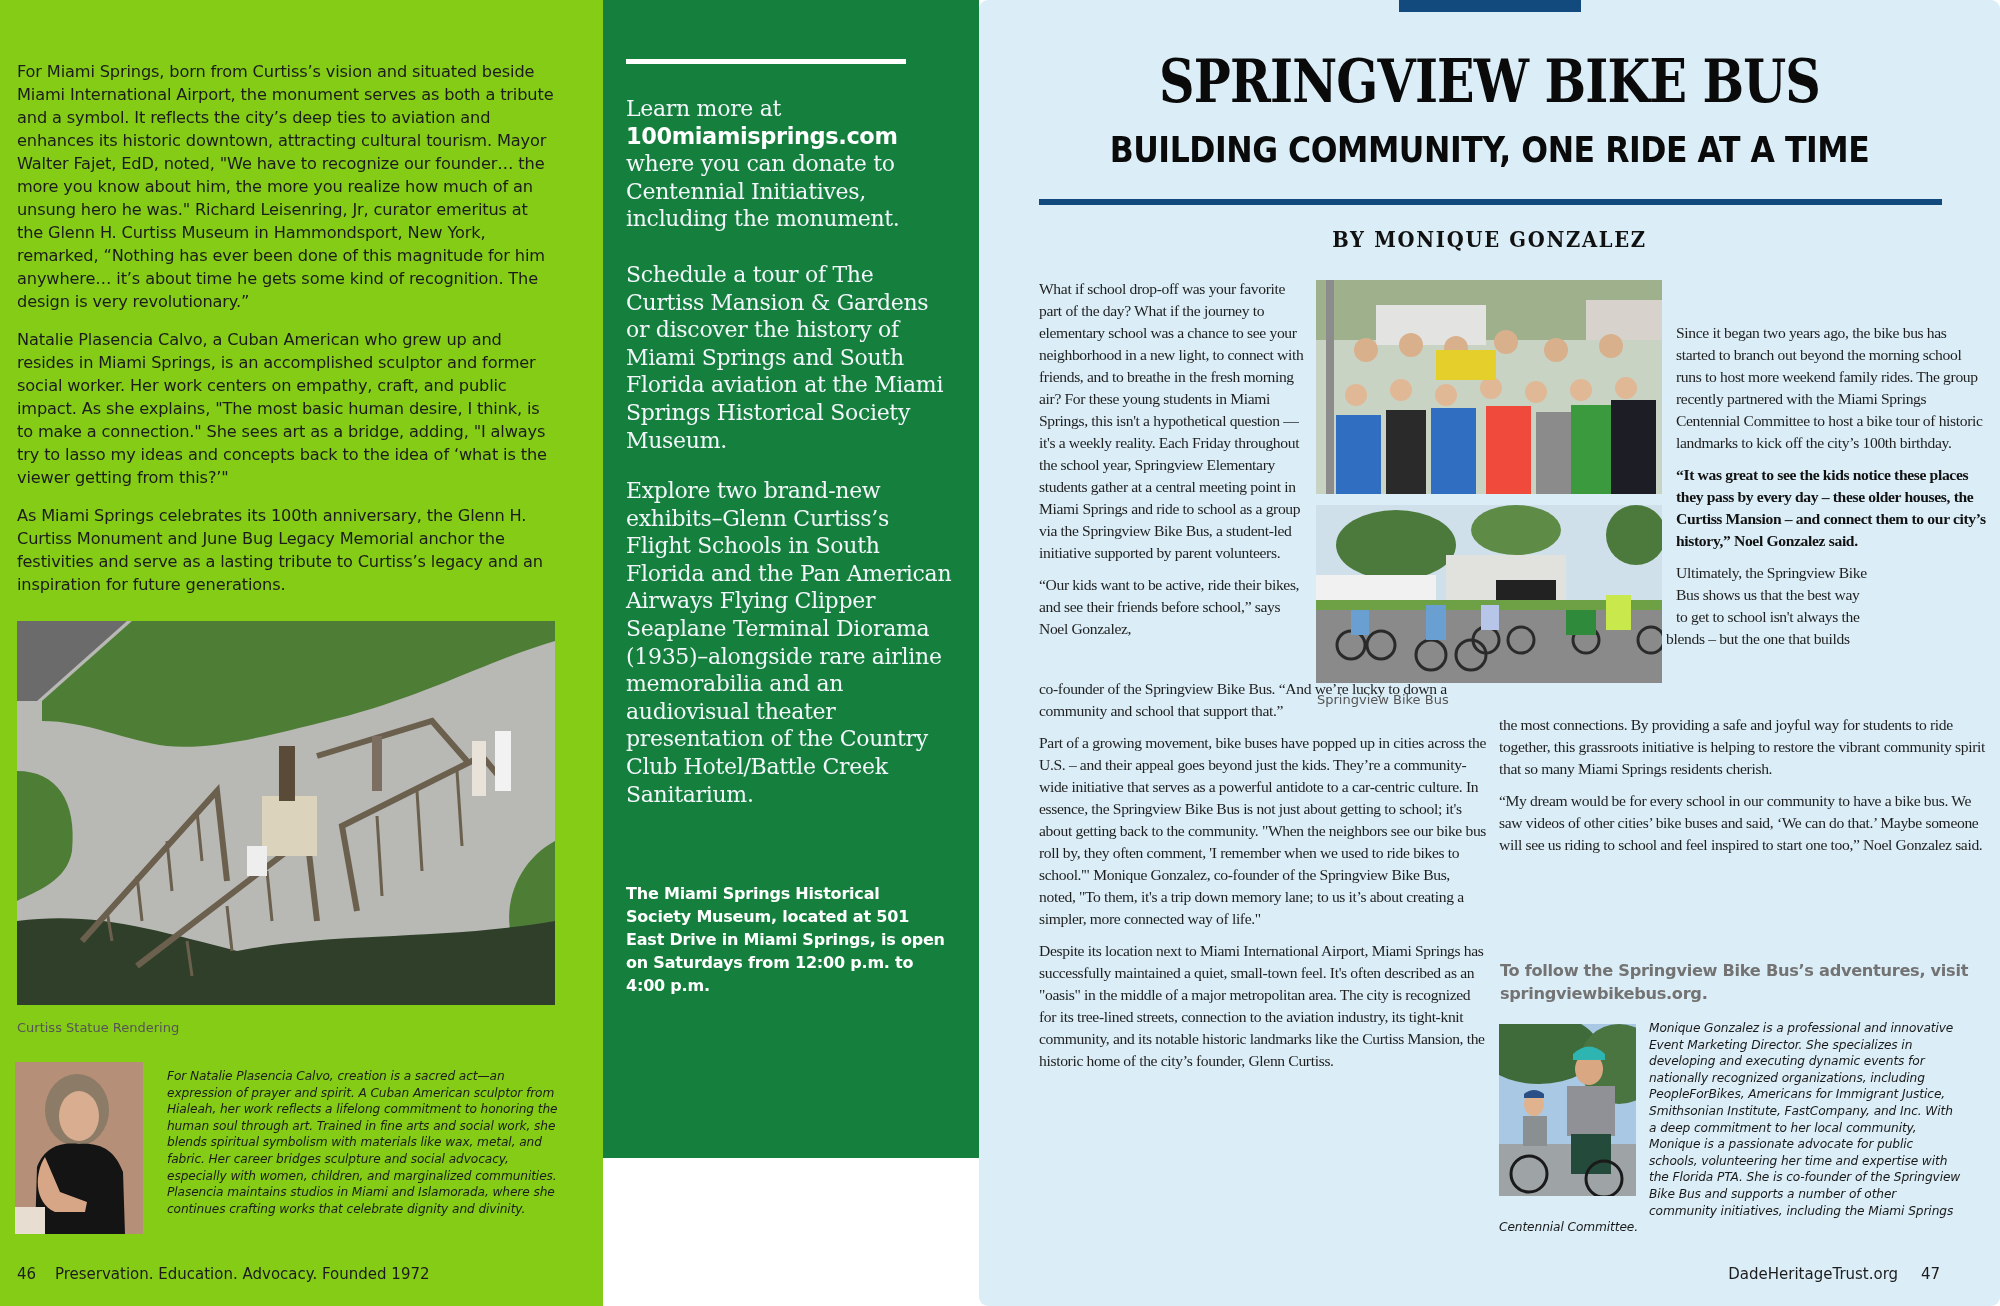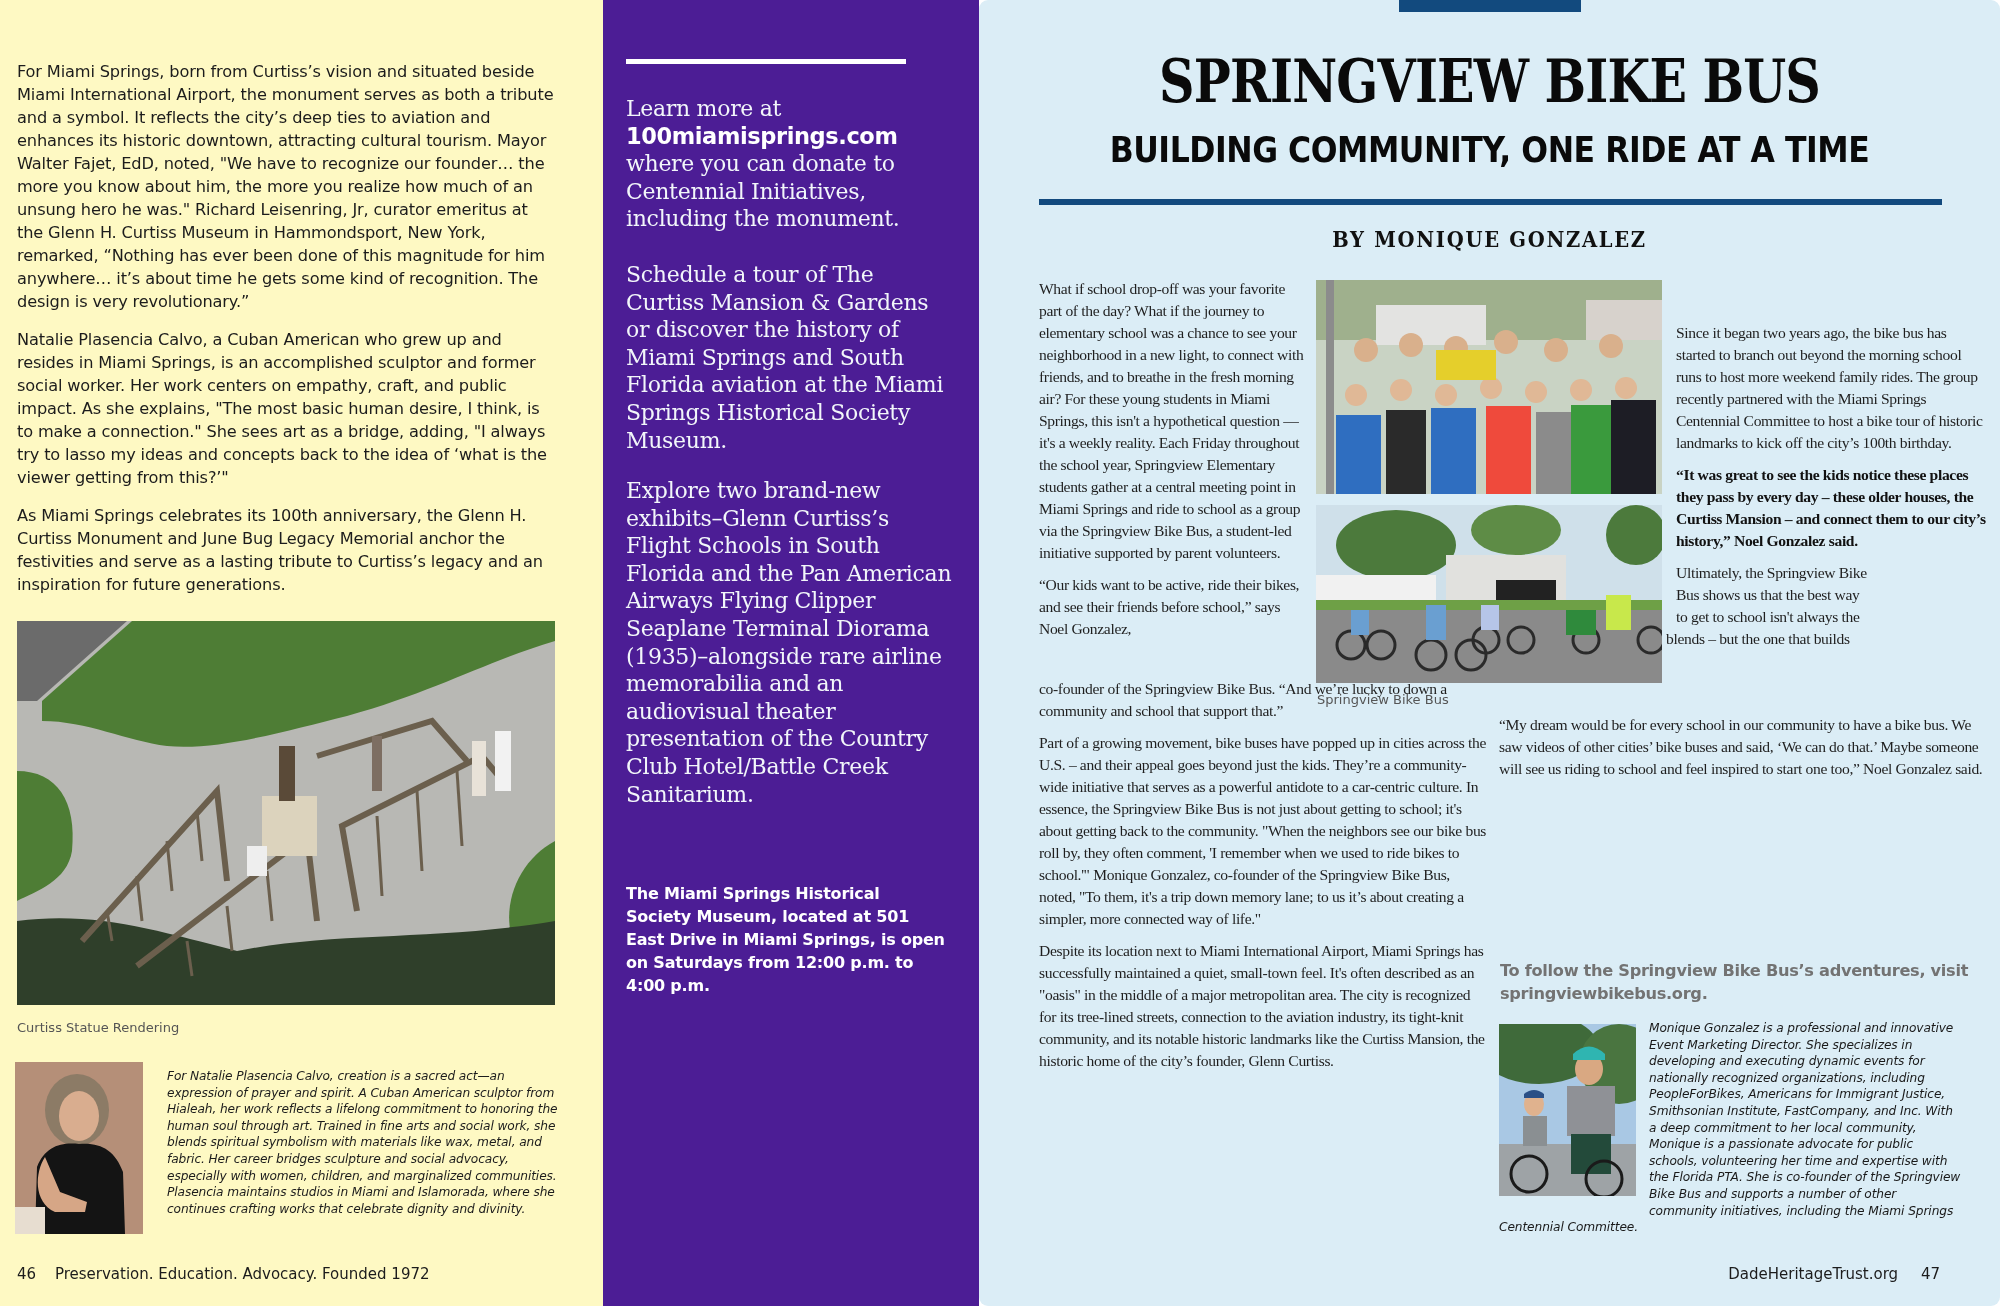--- a/index.html
+++ b/index.html
@@ -1,31 +1,31 @@
 <!DOCTYPE html>
 <html><head>
 <meta charset="utf-8">
 <style>
   * { box-sizing: border-box; margin: 0; padding: 0; }
   html, body { width: 2000px; height: 1306px; overflow: hidden; background: #ffffff; }
   body { position: relative; font-family: "DejaVu Sans", sans-serif; color: #1a1a1a; }
 
   
-  .left-page { position: absolute; left: 0; top: 0; width: 603px; height: 1306px; background: #fef9c3; }
+  .left-page { position: absolute; left: 0; top: 0; width: 603px; height: 1306px; background: #84cc16; }
   .left-body { position: absolute; left: 17px; top: 60px; width: 540px; font-family: "DejaVu Sans", sans-serif; font-size: 16.2px; line-height: 23px; color: #1c1c1c; letter-spacing: -0.15px; }
   .left-body p { margin-bottom: 15px; }
   .rendering { position: absolute; left: 17px; top: 621px; width: 538px; height: 384px; overflow: hidden; background: #b9b9b5; }
   .rendering-caption { position: absolute; left: 17px; top: 1020px; font-size: 13px; color: #555; }
   .artist-photo { position: absolute; left: 15px; top: 1062px; width: 128px; height: 172px; overflow: hidden; background: #b58f78; }
   .artist-bio { position: absolute; left: 167px; top: 1068px; width: 400px; font-size: 12.2px; line-height: 16.6px; font-style: italic; color: #1c1c1c; letter-spacing: -0.1px; }
   .left-footer { position: absolute; left: 17px; top: 1265px; font-size: 15px; color: #1c1c1c; }
   .left-footer .pg { margin-right: 14px; }
 
   
-  .sidebar { position: absolute; left: 603px; top: 0; width: 376px; height: 1306px; background: #4c1d95; color: #ffffff; }
+  .sidebar { position: absolute; left: 603px; top: 0; width: 376px; height: 1158px; background: #15803d; color: #ffffff; }
   .sidebar-rule { position: absolute; left: 23px; top: 59px; width: 280px; height: 5px; background: #ffffff; }
   .sidebar-text { position: absolute; left: 23px; width: 330px; font-family: "DejaVu Serif", serif; font-size: 22px; line-height: 27.6px; color: #f2f6fa; letter-spacing: -0.3px; }
   .sb-1 { top: 95px; }
   .sb-1 .url { display: block; font-family: "DejaVu Sans", sans-serif; font-weight: bold; font-size: 22.5px; color: #ffffff; letter-spacing: -0.4px; }
   .sb-2 { top: 261px; }
   .sb-3 { top: 477px; }
   .sidebar-hours { position: absolute; left: 23px; top: 882px; width: 320px; font-family: "DejaVu Sans", sans-serif; font-weight: bold; font-size: 16px; line-height: 23px; color: #ffffff; letter-spacing: -0.2px; }
 
   
   .right-page { position: absolute; left: 979px; top: 0; width: 1021px; height: 1306px; background: #dbedf6; border-radius: 9px; }
@@ -221,20 +221,21 @@
     <p class="bold-quote">“It was great to see the kids notice these places they pass by every day – these older houses, the Curtiss Mansion – and connect them to our city’s history,” Noel Gonzalez said.</p>
     <p class="indent-lines">
       <span style="padding-left:0">Ultimately, the Springview Bike</span>
       <span style="padding-left:0">Bus shows us that the best way</span>
       <span style="padding-left:0">to get to school isn't always the</span>
       <span style="margin-left:-10px">blends – but the one that builds</span>
     </p>
   </div>
 
   <div class="article col-b-mid">
+    <p>the most connections. By providing a safe and joyful way for students to ride together, this grassroots initiative is helping to restore the vibrant community spirit that so many Miami Springs residents cherish.</p>
     <p>“My dream would be for every school in our community to have a bike bus. We saw videos of other cities’ bike buses and said, ‘We can do that.’ Maybe someone will see us riding to school and feel inspired to start one too,” Noel Gonzalez said.</p>
   </div>
 
   <div class="cta">To follow the Springview Bike Bus’s adventures, visit springviewbikebus.org.</div>
 
   <div class="author-photo">
     <svg width="137" height="172" viewBox="0 0 137 172">
       <rect width="137" height="172" fill="#a9c8e4"></rect>
       <ellipse cx="40" cy="25" rx="60" ry="35" fill="#3f6a3a"></ellipse>
       <ellipse cx="120" cy="40" rx="40" ry="40" fill="#4a7540"></ellipse>

